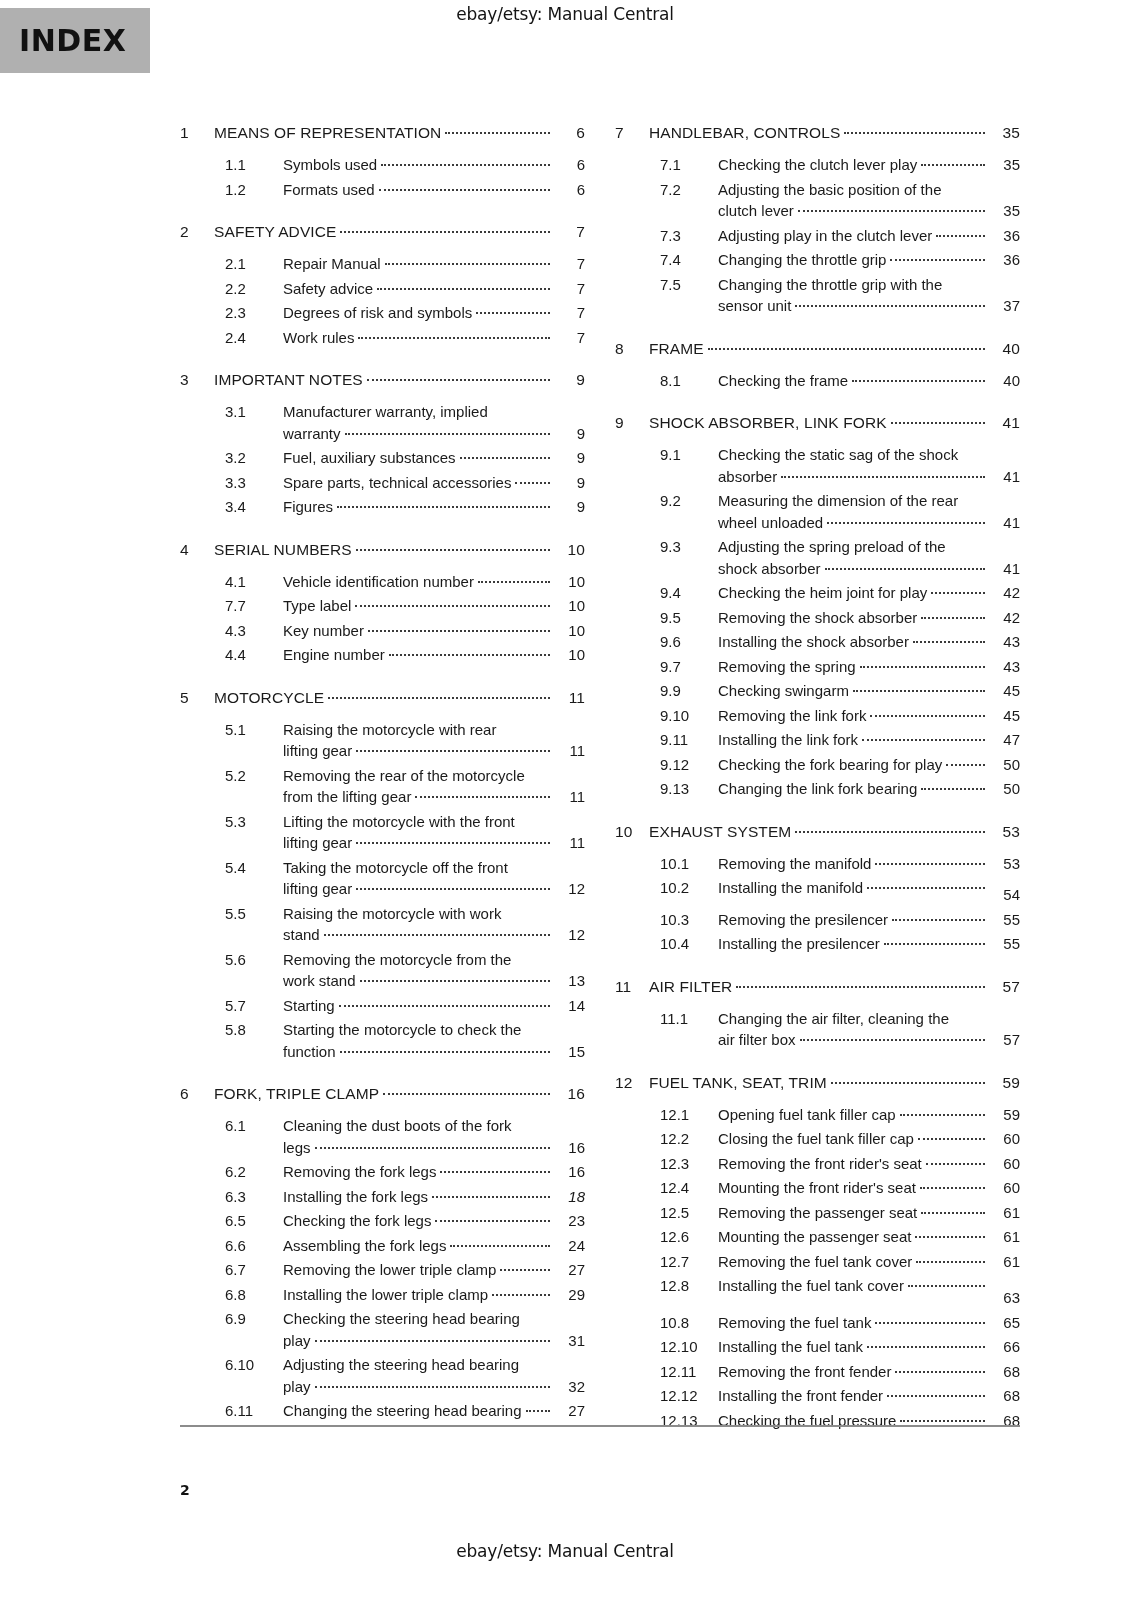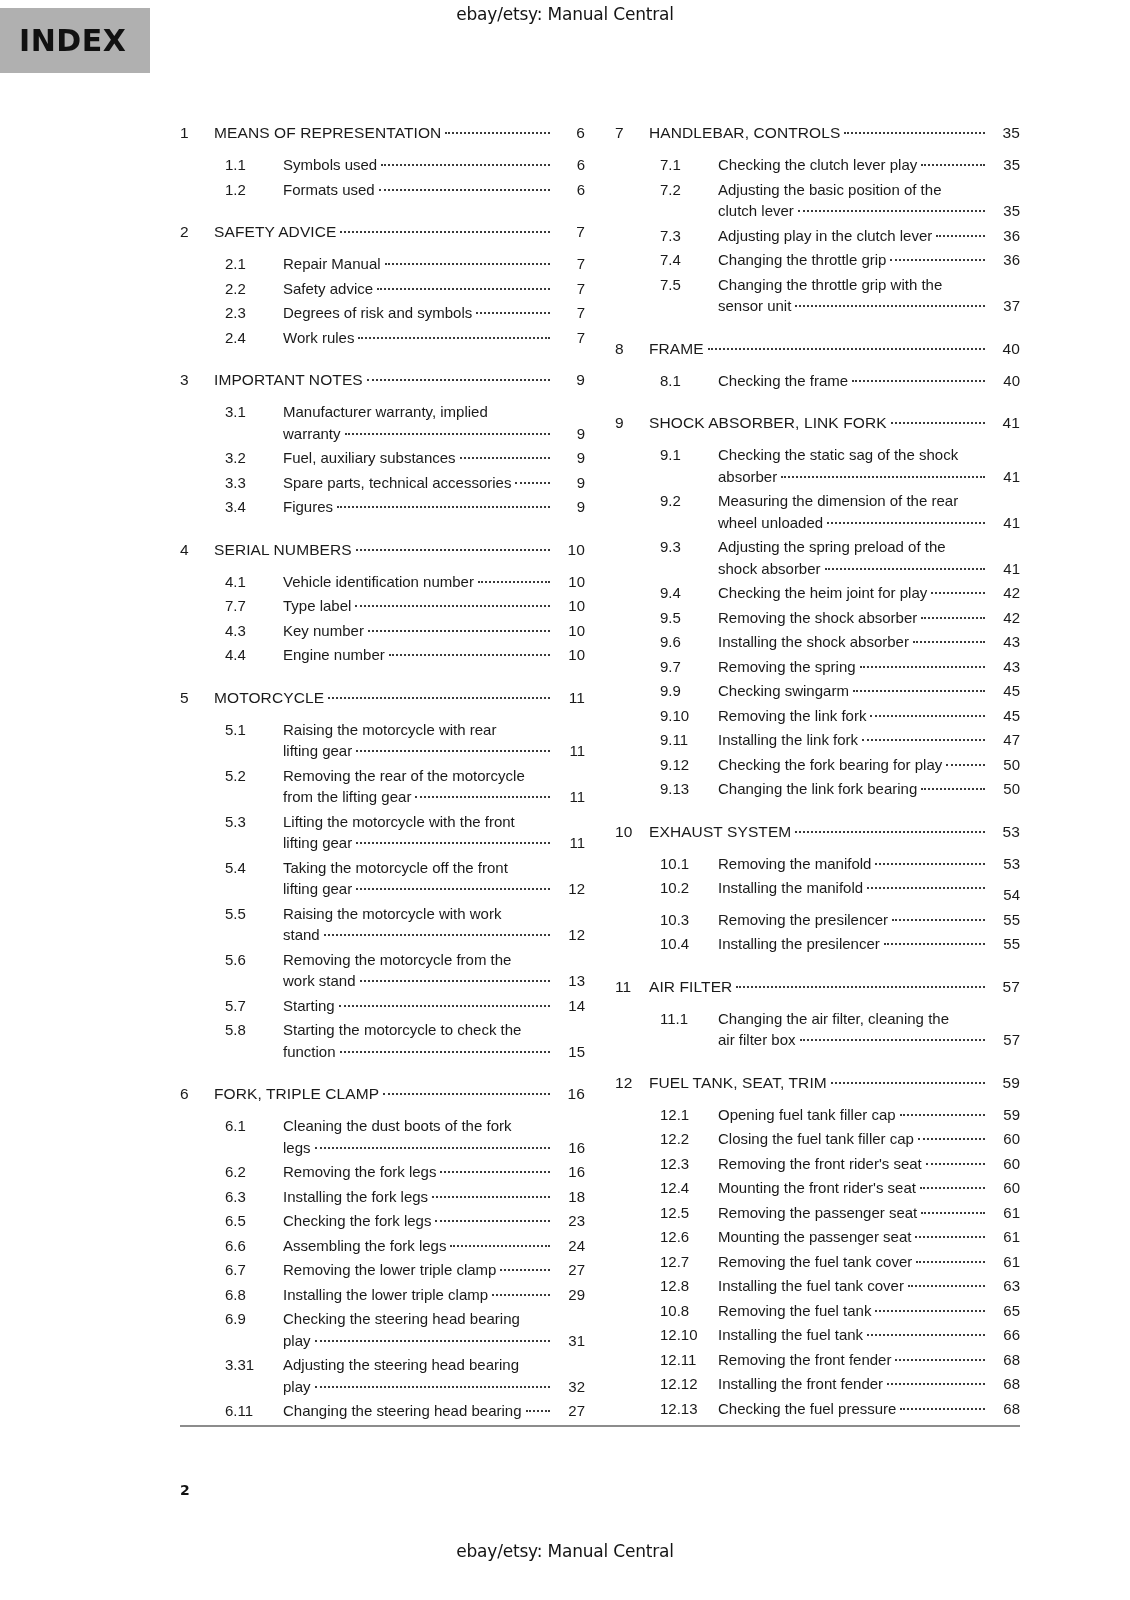--- a/index.html
+++ b/index.html
@@ -467,21 +467,21 @@
         <span class="pg" style="align-self: flex-end;">16</span>
       </div>
       <div class="section">
         <span class="num">6.3</span>
         <span class="body">
           <span class="line">
             <span class="txt">Installing the fork legs</span>
             <span class="fill"></span>
           </span>
         </span>
-        <span class="pg" style="align-self: flex-end;">18</span>
+        <span class="pg" style="align-self: flex-end; font-style: italic;">18</span>
       </div>
       <div class="section">
         <span class="num">6.5</span>
         <span class="body">
           <span class="line">
             <span class="txt">Checking the fork legs</span>
             <span class="fill"></span>
           </span>
         </span>
         <span class="pg" style="align-self: flex-end;">23</span>
@@ -521,21 +521,21 @@
         <span class="body">
           <span class="line plain"><span class="txt">Checking the steering head bearing</span></span>
           <span class="line">
             <span class="txt">play</span>
             <span class="fill"></span>
           </span>
         </span>
         <span class="pg" style="align-self: flex-end;">31</span>
       </div>
       <div class="section">
-        <span class="num">3.31</span>
+        <span class="num">6.10</span>
         <span class="body">
           <span class="line plain"><span class="txt">Adjusting the steering head bearing</span></span>
           <span class="line">
             <span class="txt">play</span>
             <span class="fill"></span>
           </span>
         </span>
         <span class="pg" style="align-self: flex-end;">32</span>
       </div>
       <div class="section">
@@ -905,21 +905,21 @@
         <span class="pg" style="align-self: flex-end;">61</span>
       </div>
       <div class="section">
         <span class="num">12.8</span>
         <span class="body">
           <span class="line">
             <span class="txt">Installing the fuel tank cover</span>
             <span class="fill"></span>
           </span>
         </span>
-        <span class="pg" style="align-self: flex-end;">63</span>
+        <span class="pg" style="align-self: flex-end; margin-top: 12px;">63</span>
       </div>
       <div class="section">
         <span class="num">10.8</span>
         <span class="body">
           <span class="line">
             <span class="txt">Removing the fuel tank</span>
             <span class="fill"></span>
           </span>
         </span>
         <span class="pg" style="align-self: flex-end;">65</span>

